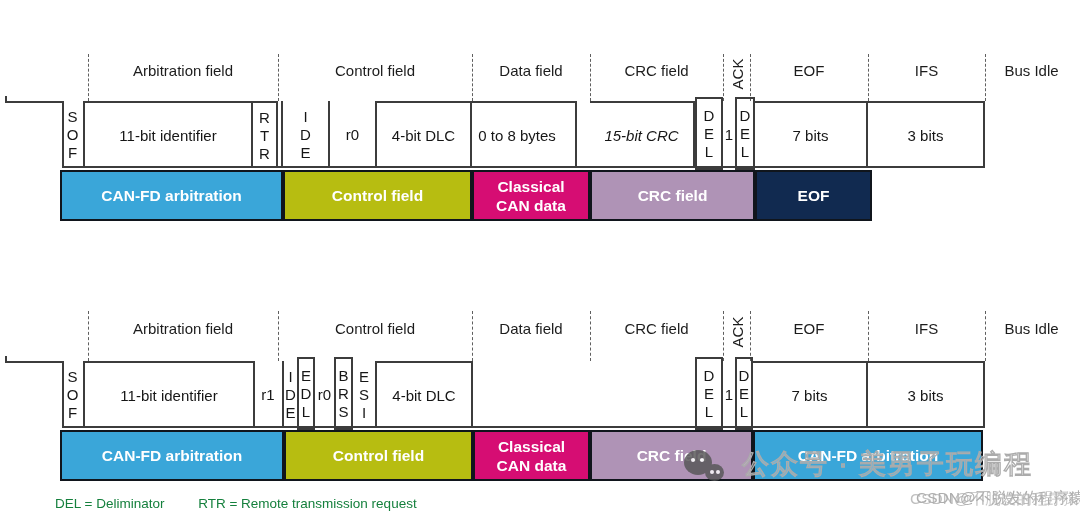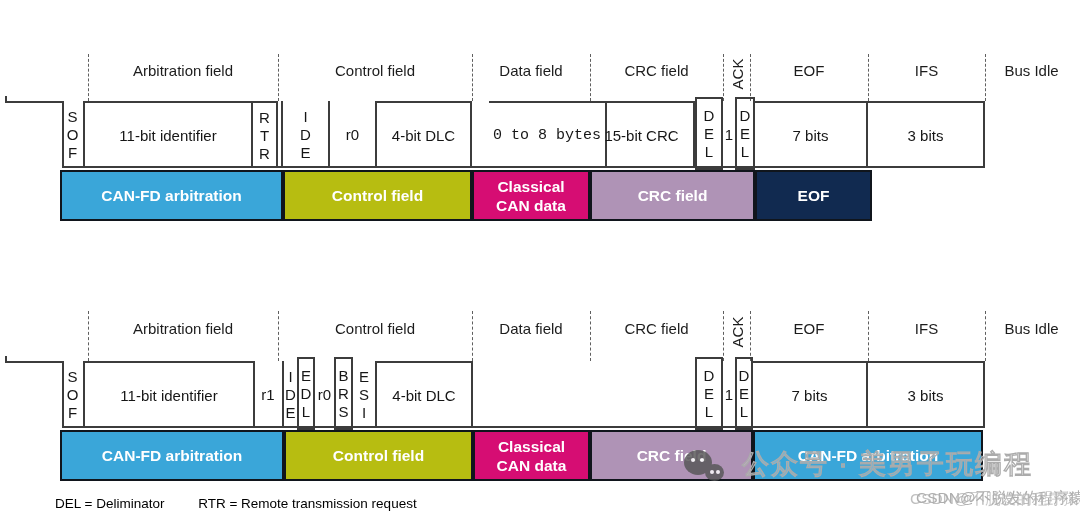--- a/index.html
+++ b/index.html
@@ -9,21 +9,21 @@
   .dash{position:absolute;width:0;border-left:1.5px dashed #5f5f5f;}
   .flabel{position:absolute;font-size:15px;color:#1c1c1c;text-align:center;white-space:nowrap;}
   .rot{transform:translate(-50%,-50%) rotate(-90deg);}
   .hl{position:absolute;height:2px;background:#3c3c3c;}
   .vl{position:absolute;width:2px;background:#3c3c3c;}
   .cell{position:absolute;box-sizing:border-box;display:flex;flex-direction:column;align-items:center;
         justify-content:center;font-size:15px;color:#161616;line-height:18px;text-align:center;white-space:nowrap;}
   .bar{position:absolute;box-sizing:border-box;border:2px solid #10151c;display:flex;flex-direction:column;
        align-items:center;justify-content:center;color:#fff;font-weight:bold;font-size:15.5px;line-height:19px;
        text-align:center;white-space:nowrap;}
-  .legend{position:absolute;left:55px;top:496px;font-size:13.5px;color:#000000;white-space:nowrap;}
+  .legend{position:absolute;left:55px;top:496px;font-size:13.5px;color:#15803d;white-space:nowrap;}
   .legend .gap{margin-left:30px;}
   .wm1{position:absolute;left:742px;top:446px;font-size:27px;letter-spacing:2px;white-space:nowrap;z-index:6;
        color:rgba(235,235,235,0.25);-webkit-text-stroke:1.3px #ababab;}
   .wm2{position:absolute;left:916px;top:488px;font-size:15.5px;color:#aeaeae;white-space:nowrap;z-index:6;
        text-shadow:-6px 1px 0 rgba(176,176,176,0.8);}
   .wm-icon{position:absolute;left:684px;top:450px;width:52px;height:40px;z-index:6;opacity:.82;}
   .bub{position:absolute;border-radius:50%;background:#565656;}
   .b1{left:0;top:0;width:28px;height:25px;}
   .b2{left:21px;top:14px;width:19px;height:17px;}
   .eye{position:absolute;width:4px;height:4px;border-radius:50%;background:#fff;}
@@ -90,24 +90,24 @@
       <div class="ln">I</div>
       <div class="ln">D</div>
       <div class="ln">E</div>
     </div>
     <div class="cell" style="left: 330px; top: 101px; width: 45px; height: 67px;">
       <div class="ln">r0</div>
     </div>
     <div class="cell" style="left: 375px; top: 101px; width: 97px; height: 67px; border-top: 2px solid rgb(60, 60, 60); border-left: 2px solid rgb(60, 60, 60); border-right: 2px solid rgb(60, 60, 60);">
       <div class="ln">4-bit DLC</div>
     </div>
-    <div class="cell" style="left: 489px; top: 101px; width: 118px; height: 67px; border-top: 2px solid rgb(60, 60, 60); border-right: 2px solid rgb(60, 60, 60); font-family: Liberation Mono, monospace;">
+    <div class="cell" style="left: 459px; top: 101px; width: 118px; height: 67px; border-top: 2px solid rgb(60, 60, 60); border-right: 2px solid rgb(60, 60, 60);">
       <div class="ln">0 to 8 bytes</div>
     </div>
-    <div class="cell" style="left: 590px; top: 101px; width: 105px; height: 67px; border-top: 2px solid rgb(60, 60, 60); border-right: 2px solid rgb(60, 60, 60);">
+    <div class="cell" style="left: 590px; top: 101px; width: 105px; height: 67px; border-top: 2px solid rgb(60, 60, 60); border-right: 2px solid rgb(60, 60, 60); font-style: italic;">
       <div class="ln">15-bit CRC</div>
     </div>
     <div class="cell" style="left: 695px; top: 97px; width: 28px; height: 73px; border-width: 2px; border-style: solid; border-color: rgb(60, 60, 60);">
       <div class="ln">D</div>
       <div class="ln">E</div>
       <div class="ln">L</div>
     </div>
     <div class="cell" style="left: 723px; top: 101px; width: 12px; height: 67px;">
       <div class="ln">1</div>
     </div>

